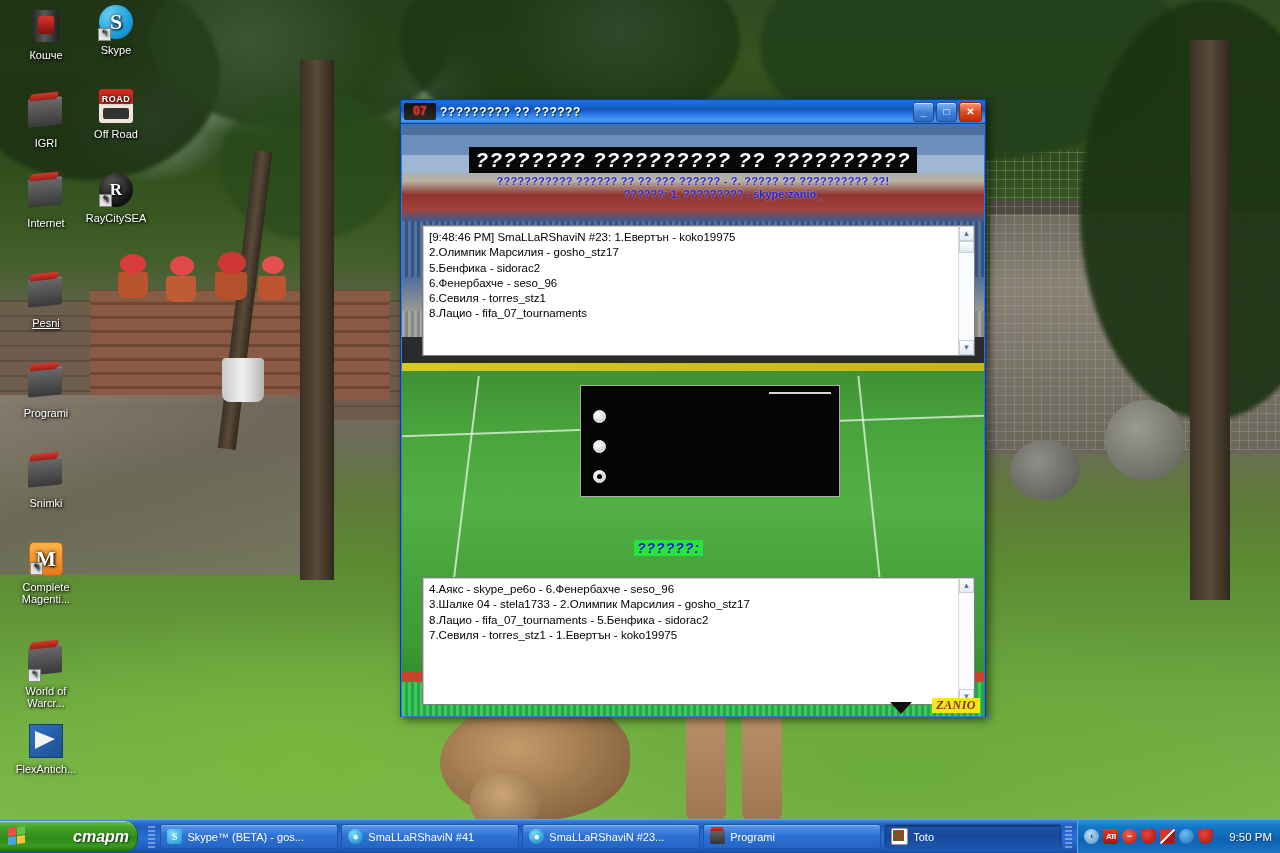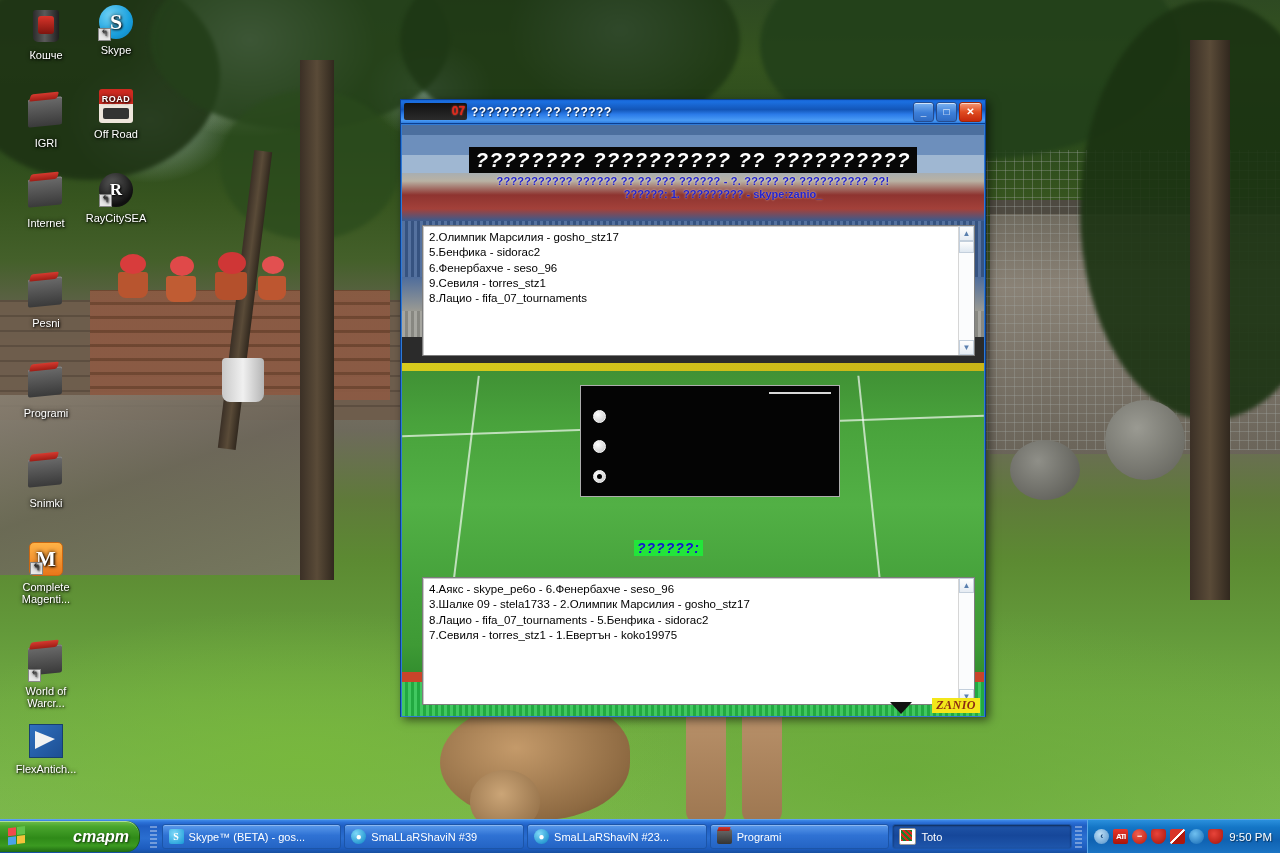--- a/index.html
+++ b/index.html
@@ -155,26 +155,25 @@
     border:1px solid #0b3f8f;
     box-shadow:3px 3px 9px rgba(0,0,0,.55);
   }
   #titlebar{
     height:23px;
     background:linear-gradient(180deg,#1764d4 0%,#1b6fe0 8%,#1356b8 42%,#2a7ae8 62%,#4a9bf5 88%,#2d7ddf 100%);
     display:flex;align-items:center;padding-left:2px;position:relative;
     border-bottom:1px solid #0c3f90;
   }
   .winicon{
-    width:17px;height:17px;margin:0 4px 0 1px;border-radius:2px;
+    width:32px;height:17px;margin:0 4px 0 1px;border-radius:2px;
     background:linear-gradient(180deg,#111,#2b2b2b);
     color:#e02a1c;font-weight:bold;font-size:12px;line-height:17px;
     text-align:center;font-family:"Liberation Sans",sans-serif;
     text-shadow:0 0 2px #ff5040;
-    padding-left:46px;
   }
   #wintitle{
     color:#fff;font-size:12px;font-weight:bold;letter-spacing:.5px;
     text-shadow:1px 1px 1px rgba(0,0,0,.6);
     white-space:nowrap;overflow:hidden;
   }
   .winbtns{position:absolute;right:3px;top:2px;display:flex;gap:2px;}
   .wbtn{
     width:19px;height:18px;border:1px solid #254c8e;border-radius:3px;
     background:linear-gradient(180deg,#7cb4f2,#3c7ed8 55%,#2f6cc4);
@@ -362,21 +361,21 @@
   .trayicon{width:15px;height:15px;border-radius:3px;flex:0 0 15px;
     font-size:9px;color:#fff;text-align:center;line-height:15px;font-weight:bold;}
   .tray-show{background:radial-gradient(circle at 40% 35%,#bfe0f7,#4f8fc8);border-radius:50%;color:#0d3f74;}
   .tray-ati{background:linear-gradient(180deg,#e8362a,#a81408);border-radius:2px;font-size:8px;letter-spacing:-1px;}
   .tray-minus{background:radial-gradient(circle at 40% 32%,#ef5f4f,#bb1608);border-radius:50%;}
   .tray-shield{background:radial-gradient(circle at 40% 32%,#e8443a,#a3130a);
     border-radius:3px 3px 50% 50%;}
   .tray-slash{background:linear-gradient(135deg,#d8352a 45%,#ffffff 45%,#ffffff 55%,#b0170d 55%);border-radius:2px;}
   .tray-blue{background:radial-gradient(circle at 40% 32%,#6fc0f0,#1468b4);border-radius:50%;}
   .tray-shield2{background:radial-gradient(circle at 40% 32%,#e8443a,#a3130a);border-radius:3px 3px 50% 50%;}
-  #clock{color:#fff;font-size:11.5px;margin-left:2px;white-space:nowrap;
+  #clock{color:#fff;font-size:11.5px;margin-left:12px;white-space:nowrap;
     text-shadow:1px 1px 1px rgba(0,0,0,.5);}
 </style>
 </head>
 <body>
 
 <div id="desktop">
 
   <div class="stoneWall"></div>
   <div class="brickWall"></div>
   <div class="path"></div>
@@ -449,21 +448,21 @@
     <span class="cap">Internet</span>
   </div>
 
   <div class="icon" style="left:78px;top:172px;">
     <div class="glyph">
       <div class="icoRayCity">R<span class="shortcutArrow">↰</span></div>
     </div>
     <span class="cap">RayCitySEA</span>
   </div>
 
-  <div class="icon" style="left:8px;top:272px;">
+  <div class="icon" style="left:8px;top:272px;text-decoration:underline;">
     <div class="glyph">
         <div class="icoFolderShortcut"></div>
       </div>
     <span class="cap">Pesni</span>
   </div>
 
   <div class="icon" style="left:8px;top:362px;">
     <div class="glyph">
         <div class="icoFolderShortcut"></div>
       </div>
@@ -523,24 +522,25 @@
       <div class="stadiumStrip seatRow" style="bottom:0;height:34px;background-color:#27c04a;"></div>
       <div class="stadiumStrip" style="bottom:34px;height:10px;background:#c9442a;"></div>
 
       <div id="banner">
         <div id="bannerTitle">???????? ?????????? ?? ??????????</div>
         <div id="bannerLine2">??????????? ?????? ?? ?? ??? ?????? - ?. ????? ?? ?????????? ??!</div>
         <div id="bannerLine3">??????: 1. ????????? - skype:zanio_</div>
       </div>
 
       <div class="listbox" id="chatbox">
+        <div>[9:48:46 PM] SmaLLaRShaviN #23: 1.Евертън - koko19975</div>
         <div>2.Олимпик Марсилия - gosho_stz17</div>
         <div>5.Бенфика - sidorac2</div>
         <div>6.Фенербахче - seso_96</div>
-        <div>9.Севиля - torres_stz1</div>
+        <div>6.Севиля - torres_stz1</div>
         <div>8.Лацио - fifa_07_tournaments</div>
         <div class="vscroll">
           <div class="sbtn up">▲</div>
           <div class="strack">
             <div class="sthumb"></div>
           </div>
           <div class="sbtn down">▼</div>
         </div>
       </div>
 
@@ -548,21 +548,21 @@
         <div class="hline"></div>
         <div class="radio" style="top:24px;"></div>
         <div class="radio" style="top:54px;"></div>
         <div class="radio sel" style="top:84px;"></div>
       </div>
 
       <div id="greenlabel">??????:</div>
 
       <div class="listbox" id="resultbox">
         <div>4.Аякс - skype_pe6o - 6.Фенербахче - seso_96</div>
-        <div>3.Шалке 09 - stela1733 - 2.Олимпик Марсилия - gosho_stz17</div>
+        <div>3.Шалке 04 - stela1733 - 2.Олимпик Марсилия - gosho_stz17</div>
         <div>8.Лацио - fifa_07_tournaments - 5.Бенфика - sidorac2</div>
         <div>7.Севиля - torres_stz1 - 1.Евертън - koko19975</div>
         <div class="vscroll">
           <div class="sbtn up">▲</div>
           <div class="strack"></div>
           <div class="sbtn down">▼</div>
         </div>
       </div>
 
       <div id="downArrow"></div>
@@ -585,21 +585,21 @@
 
   <div class="gripper"></div>
 
   <div class="taskitem">
     <span class="tico skype">S</span>
     <span class="lbl">Skype™ (BETA) - gos...</span>
   </div>
 
   <div class="taskitem">
     <span class="tico msn">●</span>
-    <span class="lbl">SmaLLaRShaviN #39</span>
+    <span class="lbl">SmaLLaRShaviN #41</span>
   </div>
 
   <div class="taskitem">
     <span class="tico msn">●</span>
     <span class="lbl">SmaLLaRShaviN #23...</span>
   </div>
 
   <div class="taskitem">
     <span class="tico fold"></span>
     <span class="lbl">Programi</span>

